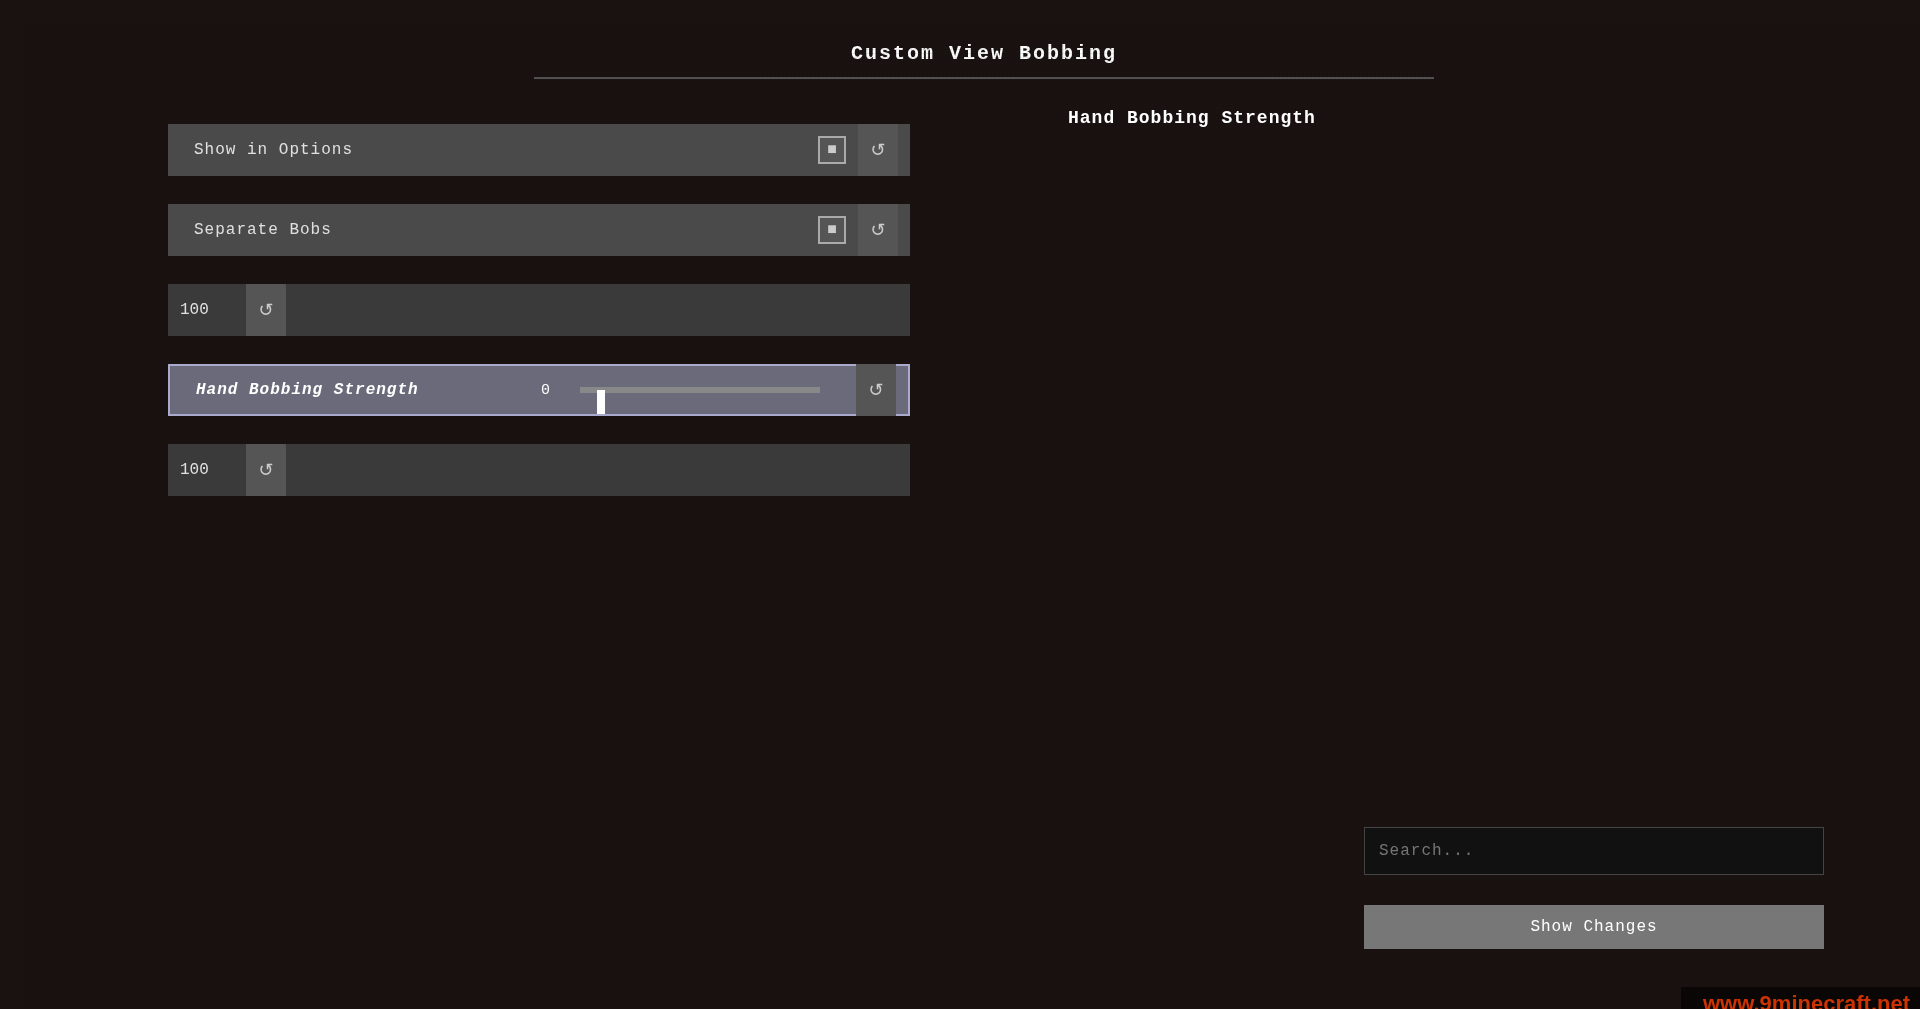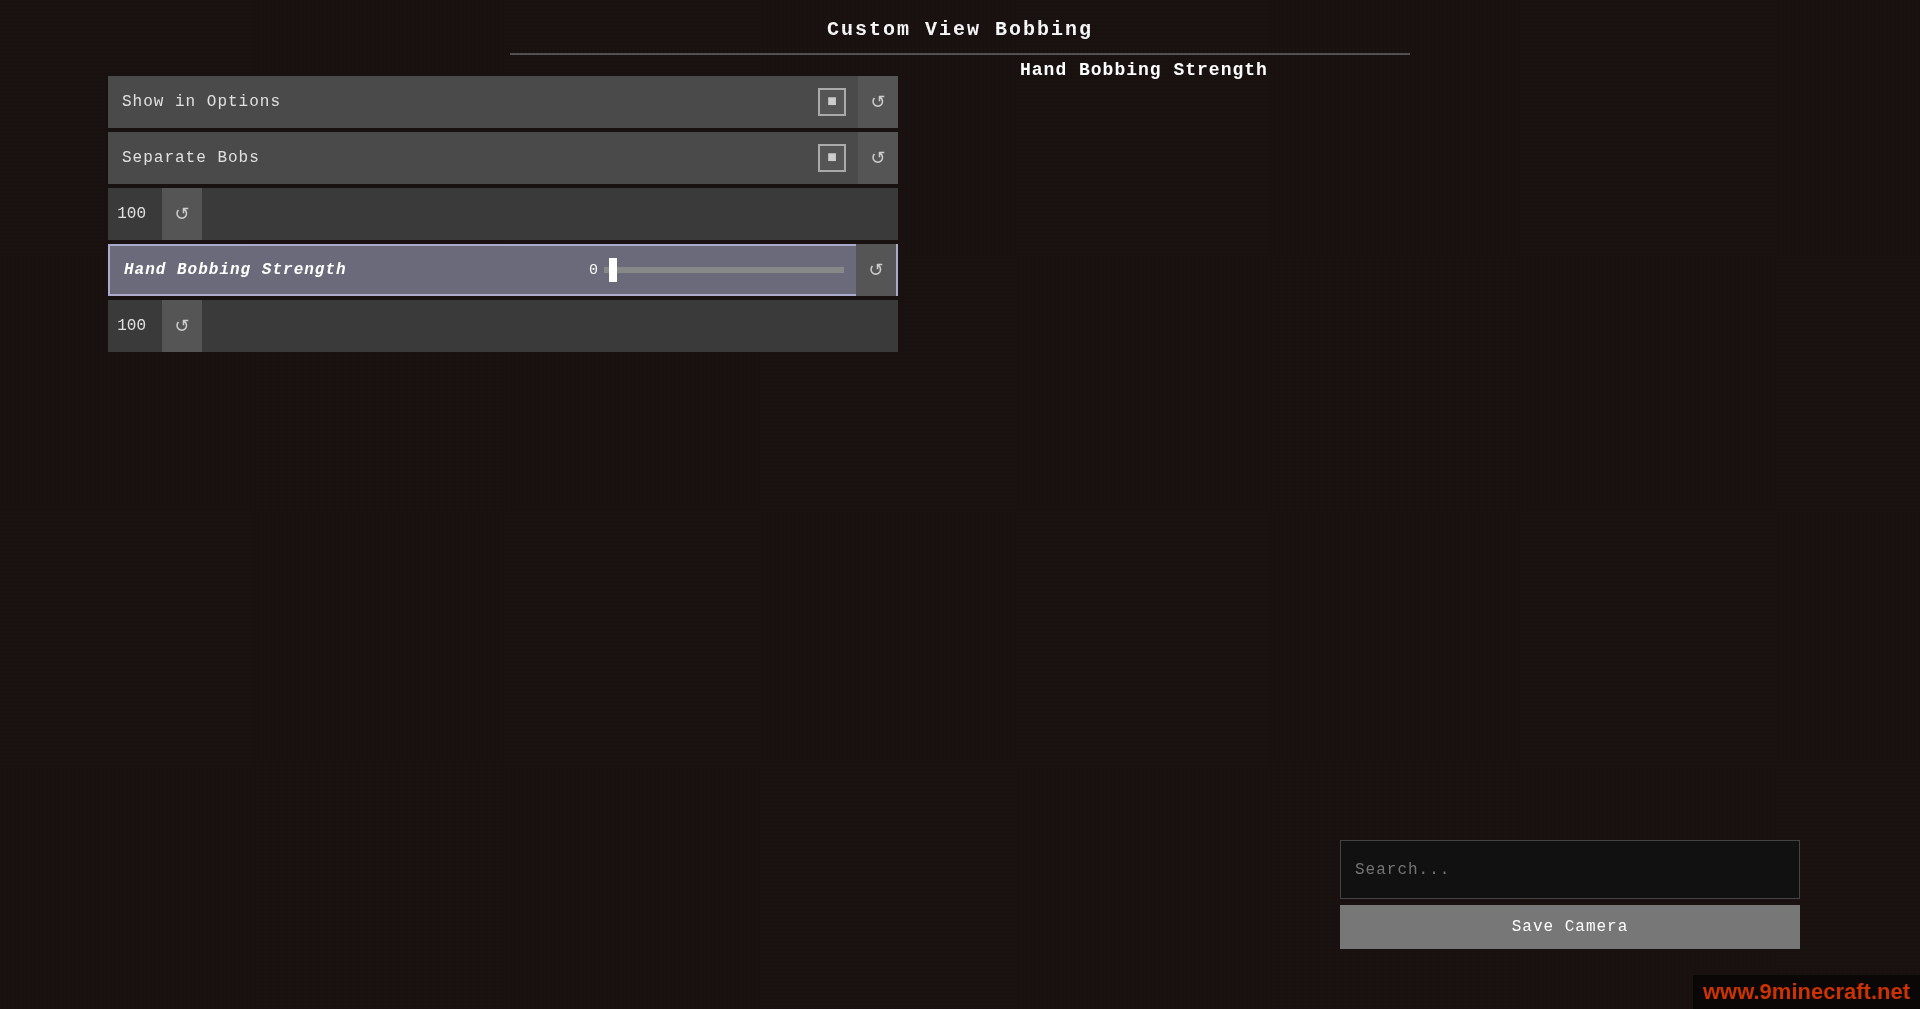--- a/index.html
+++ b/index.html
@@ -1,15 +1,15 @@
 <!DOCTYPE html>
 <html><head>
   <meta charset="utf-8">
   <style>
-    * { box-sizing: border-box; margin: 0; padding: 0; }
+    * { box-sizing: border-box; margin: 12px; padding: 0; }
 
     body {
       width: 1920px;
       height: 1009px;
       background-color: #1a1211;
       font-family: 'Courier New', Courier, monospace;
       overflow: hidden;
       position: relative;
     }
 
@@ -94,21 +94,21 @@
       font-style: italic;
       font-weight: bold;
     }
 
     .setting-value {
       color: #e0e0e0;
       font-size: 16px;
       font-family: 'Courier New', Courier, monospace;
       padding-right: 12px;
       min-width: 50px;
-      text-align: right;
+      text-align: left;
     }
 
     .checkbox-widget {
       width: 28px;
       height: 28px;
       border: 2px solid #aaaaaa;
       background: #555555;
       margin-right: 8px;
       display: flex;
       align-items: center;
@@ -203,21 +203,21 @@
       bottom: 60px;
       right: 120px;
       width: 460px;
       display: flex;
       flex-direction: column;
       gap: 6px;
     }
 
     .search-box {
       width: 100%;
-      height: 59px;
+      height: 48px;
       background: #111111;
       border: 1px solid #444;
       color: #888888;
       font-size: 16px;
       font-family: 'Courier New', Courier, monospace;
       padding: 0 14px;
       outline: none;
       letter-spacing: 1px;
     }
 
@@ -311,18 +311,18 @@
 
   </div>
 </div>
 
 <div class="right-panel">
   <div class="info-title">Hand Bobbing Strength</div>
 </div>
 
 <div class="bottom-controls">
   <input class="search-box" type="text" placeholder="Search..." style="">
-  <button class="save-btn">Save Camera</button>
+  <button class="save-btn">Show Changes</button>
 </div>
 
 <div class="watermark">
   <span class="watermark-text">www.9minecraft.net</span>
 </div>
 
 </body></html>

